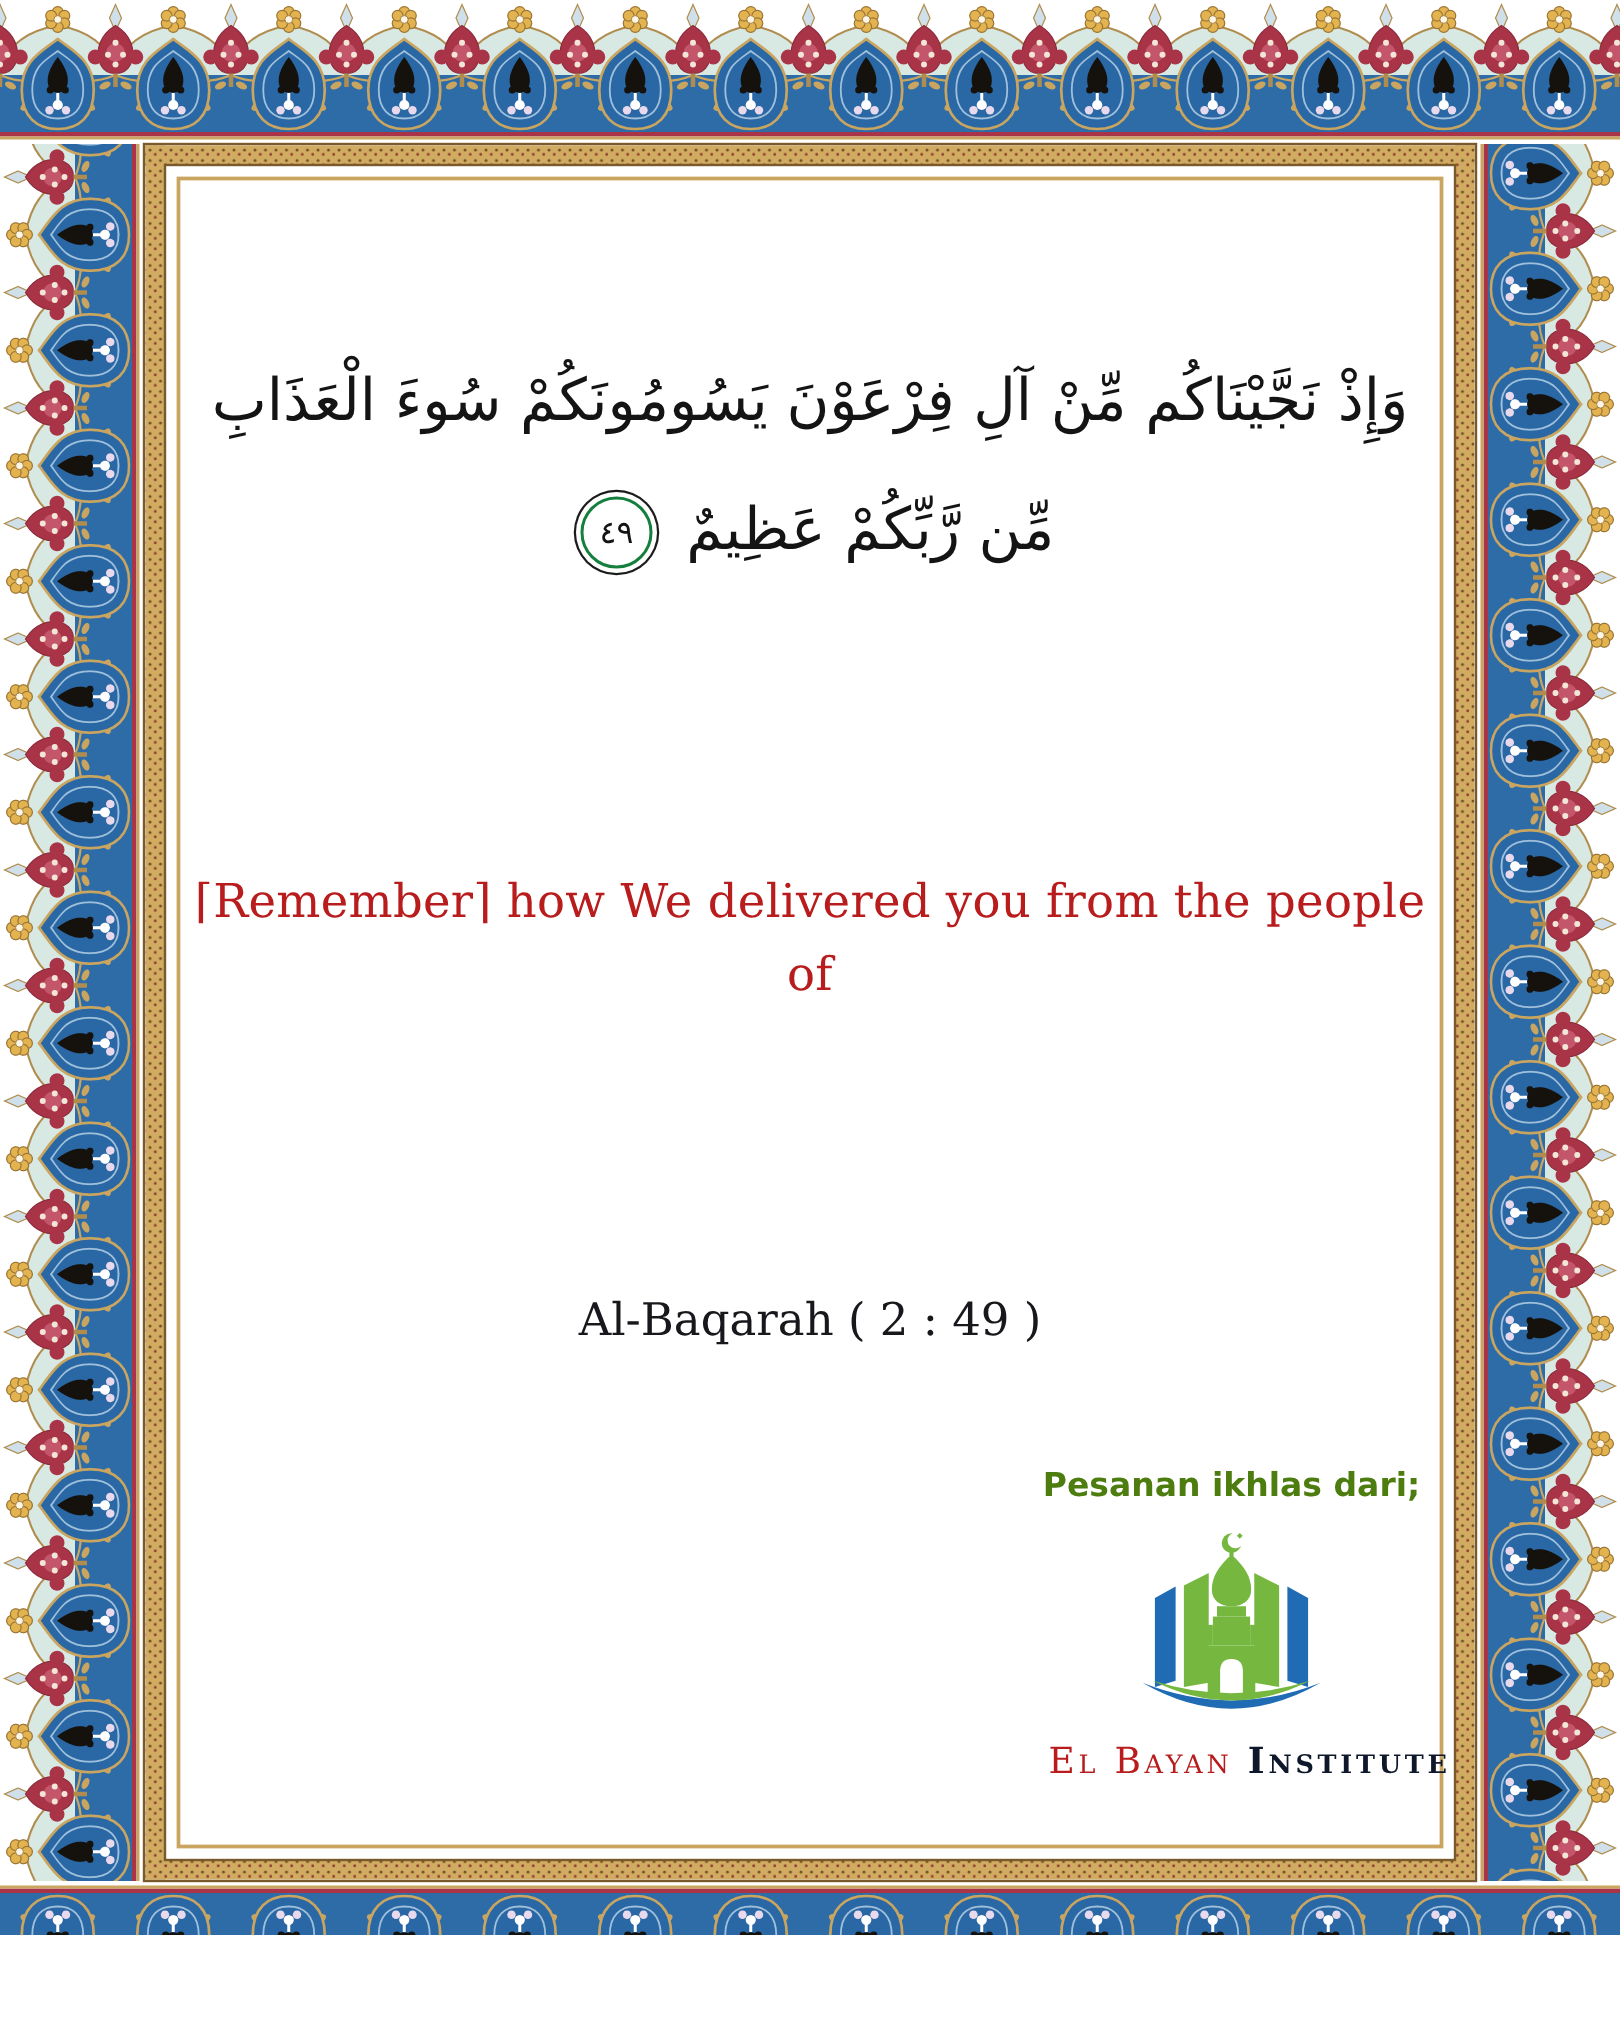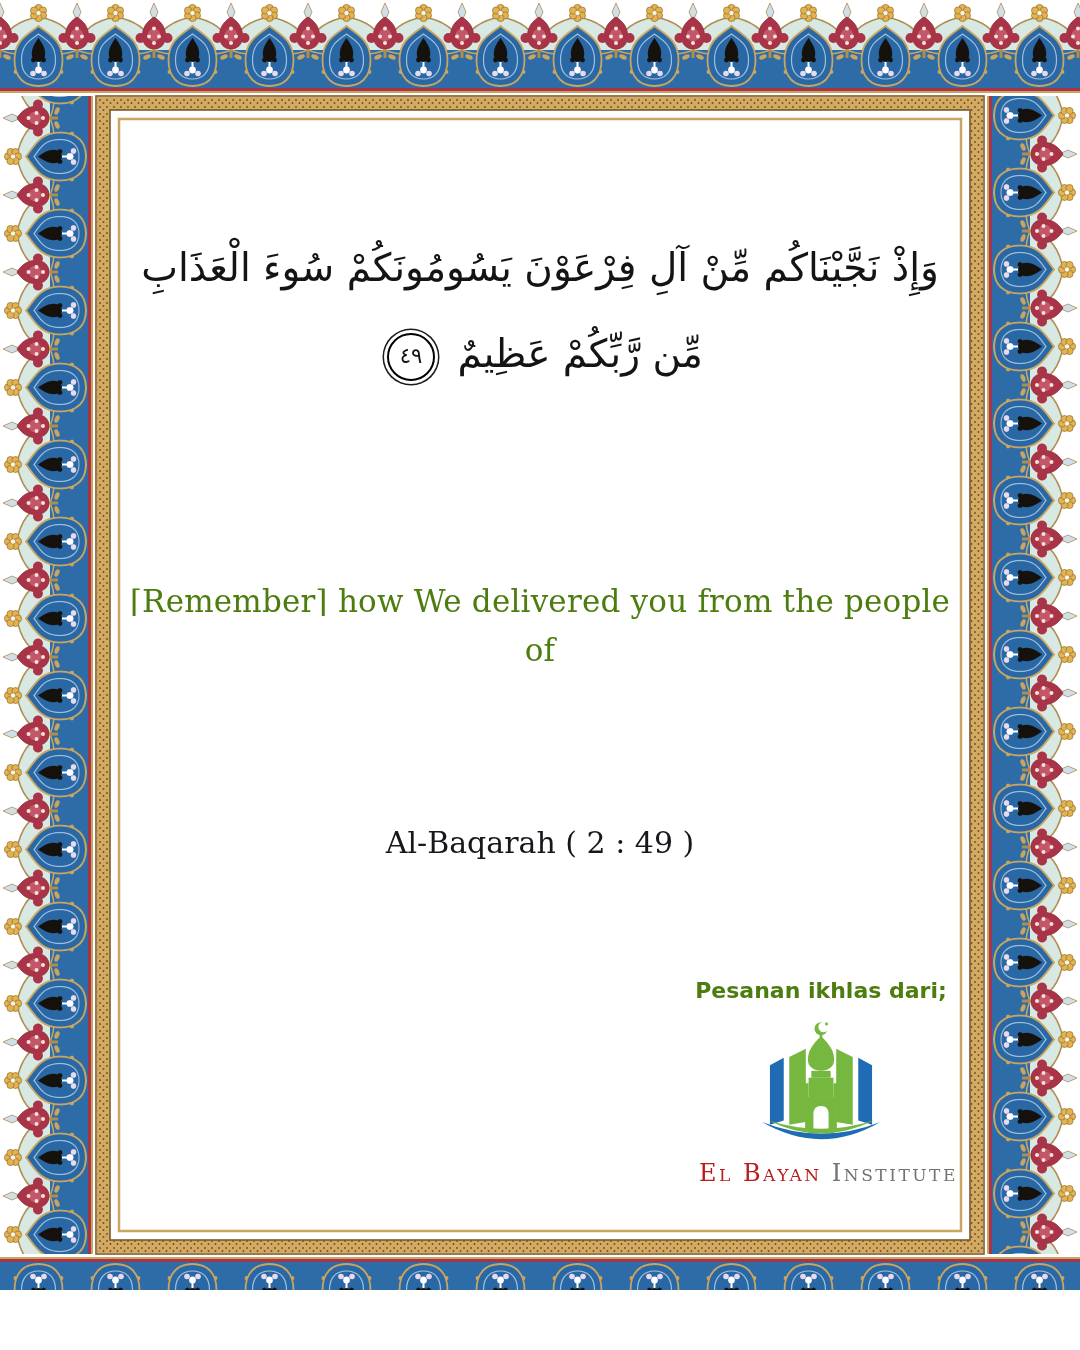--- a/index.html
+++ b/index.html
@@ -14,47 +14,47 @@
     text-align:center;
   }
   .arabic {
     position:absolute; top:100px; left:0; width:100%;
     direction:rtl; unicode-bidi:embed;
     font-family:"DejaVu Sans", sans-serif;
     font-size:39px; line-height:86px; color:#141414;
   }
   .ayah-badge {
     display:inline-flex; align-items:center; justify-content:center;
-    width:44px; height:44px; border:2px solid #000000; border-radius:50%;
+    width:44px; height:44px; border:2px solid #15803d; border-radius:50%;
     box-shadow:0 0 0 3px #ffffff, 0 0 0 4.5px #1c1c1c;
     font-size:21px; line-height:1; vertical-align:middle; margin:0 10px;
     background:#ffffff;
   }
   .translation {
     position:absolute; top:452px; left:0; width:100%;
-    font-size:31px; line-height:49px; color:#4d7c0f; letter-spacing:0.2px;
+    font-size:31px; line-height:49px; color:#b91c1c; letter-spacing:0.2px;
   }
   .reference {
-    position:absolute; top:700px; left:0; width:100%;
+    position:absolute; top:738px; left:0; width:100%;
     font-size:30px; color:#17171c;
   }
   .attribution {
     position:absolute; top:853px; right:0px; width:268px; text-align:center;
   }
   .attribution-label {
     font-family:"DejaVu Sans", sans-serif; font-weight:bold;
     font-size:22px; color:#4d7c0f;
   }
   .logo-svg { margin-top:14px; width:178px; height:138px; }
   .wordmark {
     font-size:24px; font-variant:small-caps; letter-spacing:2.5px;
     white-space:nowrap; margin-top:0px;
   }
   .wm-green { color:#b91c1c;margin-left:12px; }
-  .wm-blue  { color:#737373; }
+  .wm-blue  { color:#0f172a;font-weight:bold; }
 </style>
 </head>
 <body>
 
 <div class="canvas">
 
   <svg class="border-svg" viewBox="0 0 1080 1350" xmlns="http://www.w3.org/2000/svg">
     <defs>
       <g id="rosette">
         <circle cx="0" cy="-5" r="3.6" fill="#e3b34f" stroke="#9a7433" stroke-width="0.8"></circle>

